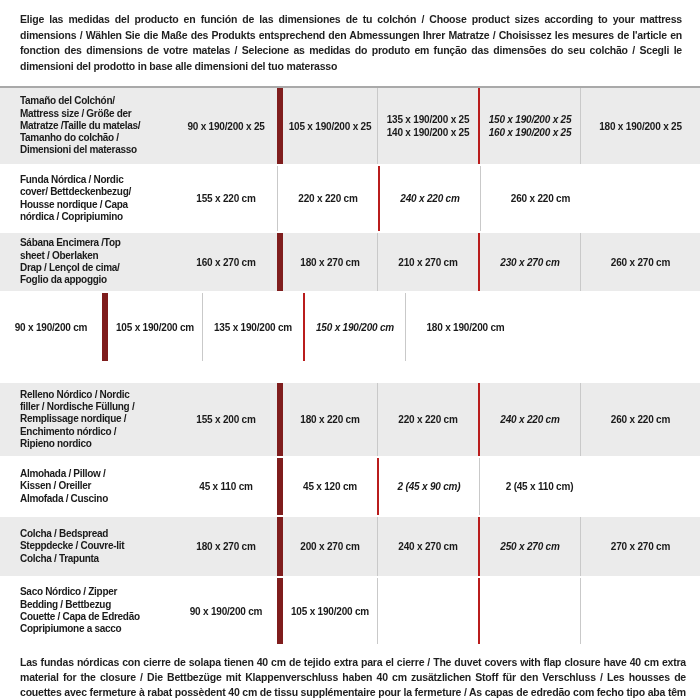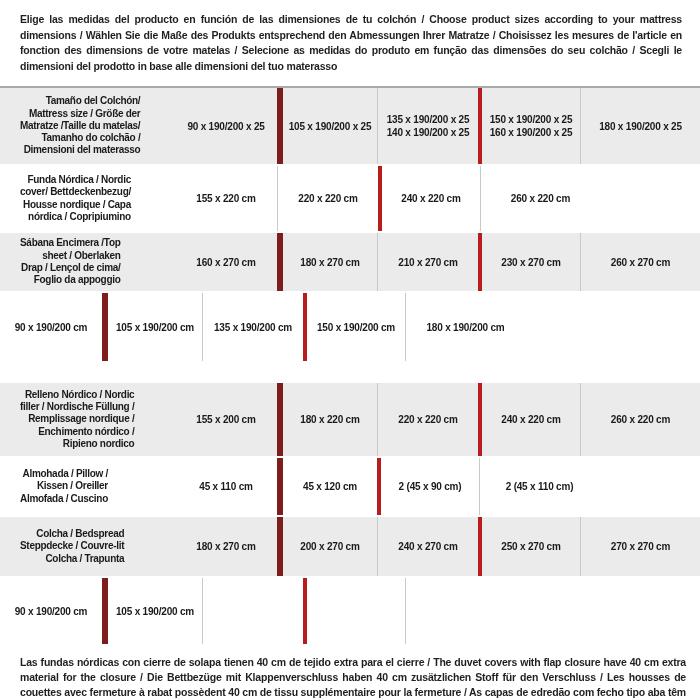--- a/index.html
+++ b/index.html
@@ -52,30 +52,30 @@
     font-size: 10px;
     letter-spacing: -0.2px;
     text-align: center;
     white-space: pre-line;
     line-height: 13px;
     color: #1a1a1a;
   }
   .cell.label {
     width: 175px;
     justify-content: flex-start;
-    text-align: right;
+    text-align: left;
     padding-left: 20px;
     padding-right: 4px;
     line-height: 12.3px;
     letter-spacing: -0.3px;
   }
   .cell.c1 { width: 102px; }
   .cell.c2 { width: 100px; border-left: 6px solid #7f1d1d; }
   .cell.c3 { width: 101px; border-left: 1px solid #c9c9c9; }
-  .cell.c4 { width: 102px; border-left: 4px solid #b91c1c; }
+  .cell.c4 { width: 102px; border-left: 2px solid #b91c1c; font-style: italic; }
   .cell.c5 { width: 120px; border-left: 1px solid #c9c9c9; }
   .footnote {
     margin-top: 9px;
     padding: 0 14px 0 20px;
     font-size: 10.5px;
     line-height: 15px;
     font-weight: bold;
     text-align: justify;
     letter-spacing: -0.2px;
     color: #1f1f1f;
@@ -164,20 +164,24 @@
 Steppdecke / Couvre-lit
 Colcha / Trapunta</div>
       <div class="cell c1">180 x 270 cm</div>
       <div class="cell c2">200 x 270 cm</div>
       <div class="cell c3">240 x 270 cm</div>
       <div class="cell c4">250 x 270 cm</div>
       <div class="cell c5">270 x 270 cm</div>
     </div>
 
     <div class="trow white r8">
+      <div class="cell label">Saco Nórdico / Zipper
+Bedding / Bettbezug
+Couette  / Capa de Edredão
+Copripiumone a sacco</div>
       <div class="cell c1">90 x 190/200 cm</div>
       <div class="cell c2">105 x 190/200 cm</div>
       <div class="cell c3"></div>
       <div class="cell c4"></div>
       <div class="cell c5"></div>
     </div>
 
   </div>
 
   <div class="footnote">Las fundas nórdicas con cierre de solapa tienen 40 cm de tejido extra para el cierre  / The duvet covers with flap closure have 40 cm extra material for the closure / Die Bettbezüge mit Klappenverschluss haben 40 cm zusätzlichen Stoff für den Verschluss / Les housses de couettes avec fermeture à rabat possèdent 40 cm de tissu supplémentaire pour la fermeture / As capas de edredão com fecho tipo aba têm 40 cm de tecido adicional para o fecho / I copripiumoni con chiusura a patta hanno 40 cm di tessuto extra per la chiusura</div>

